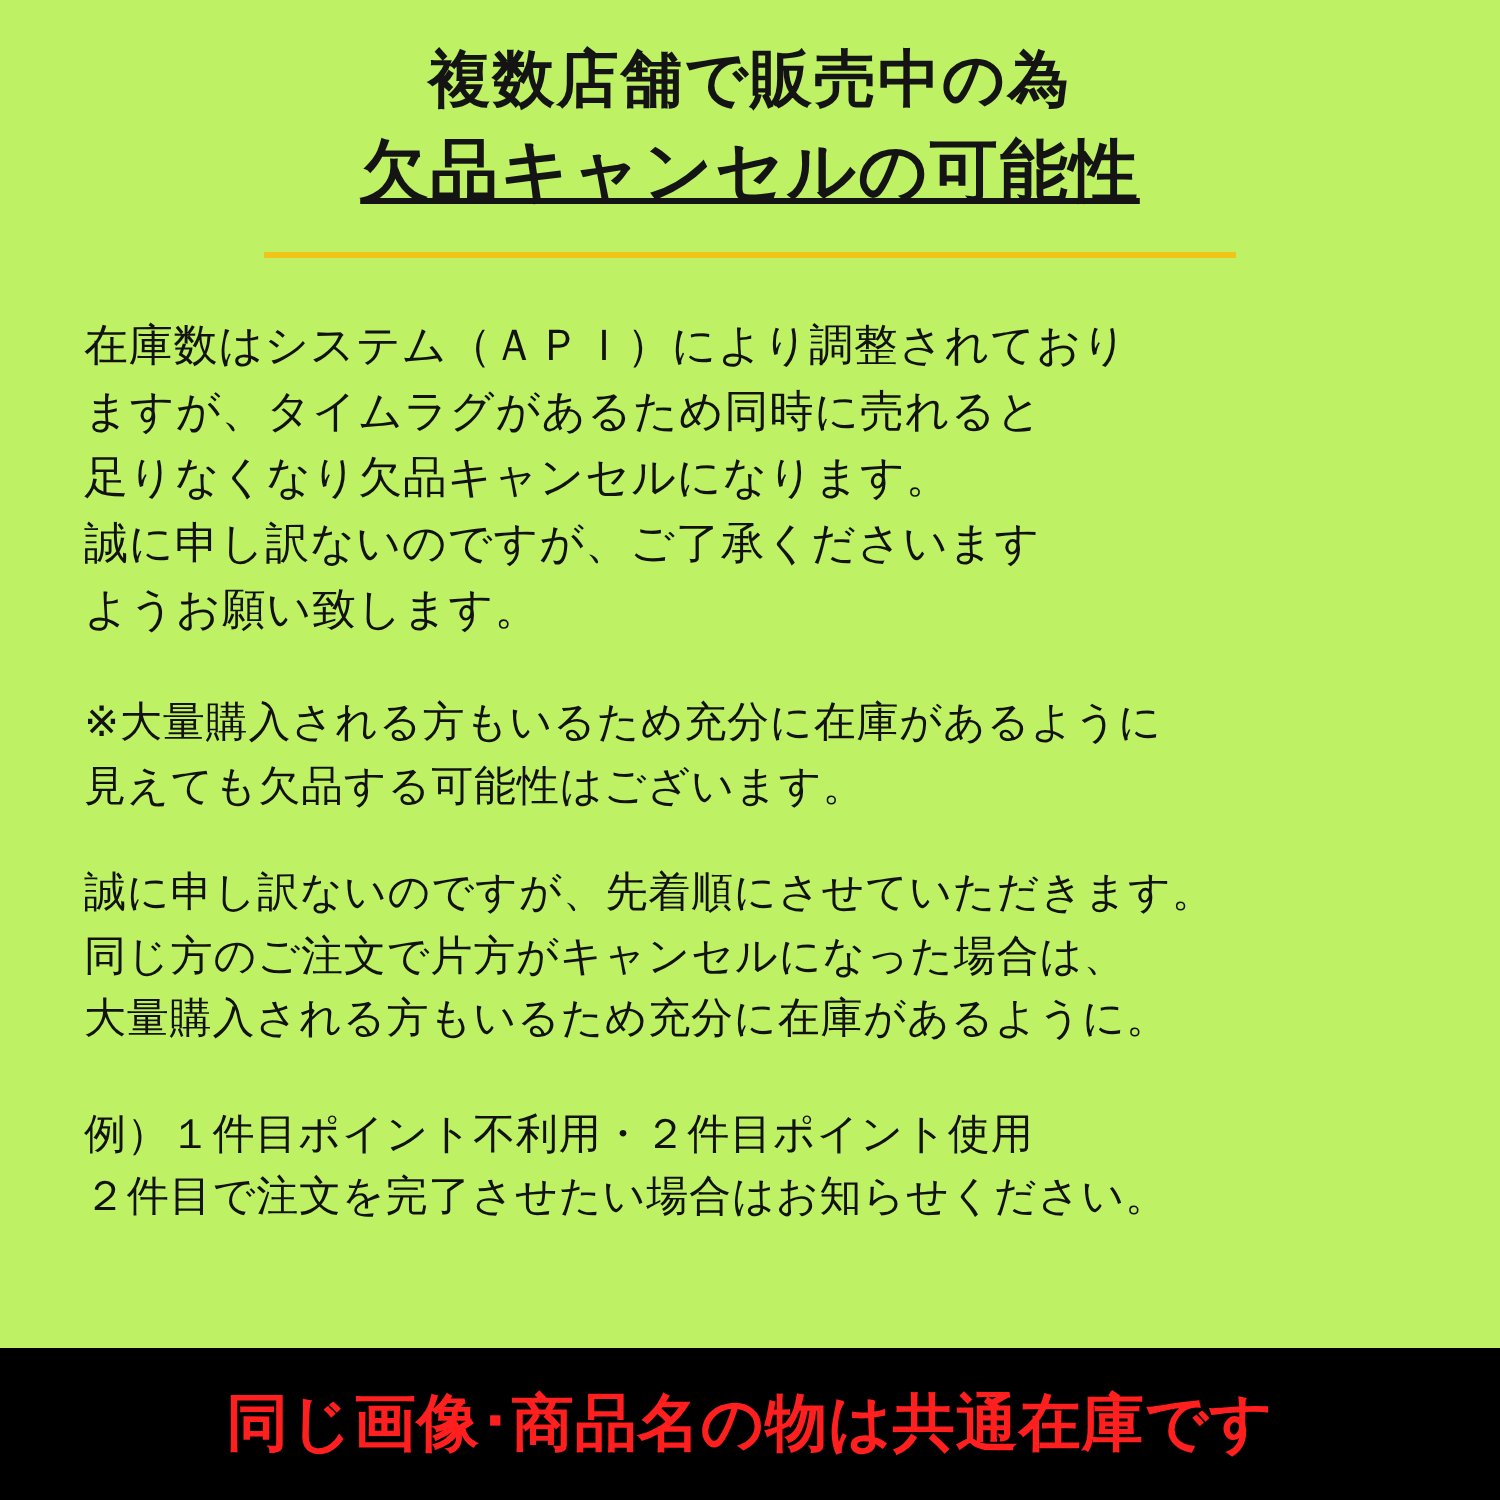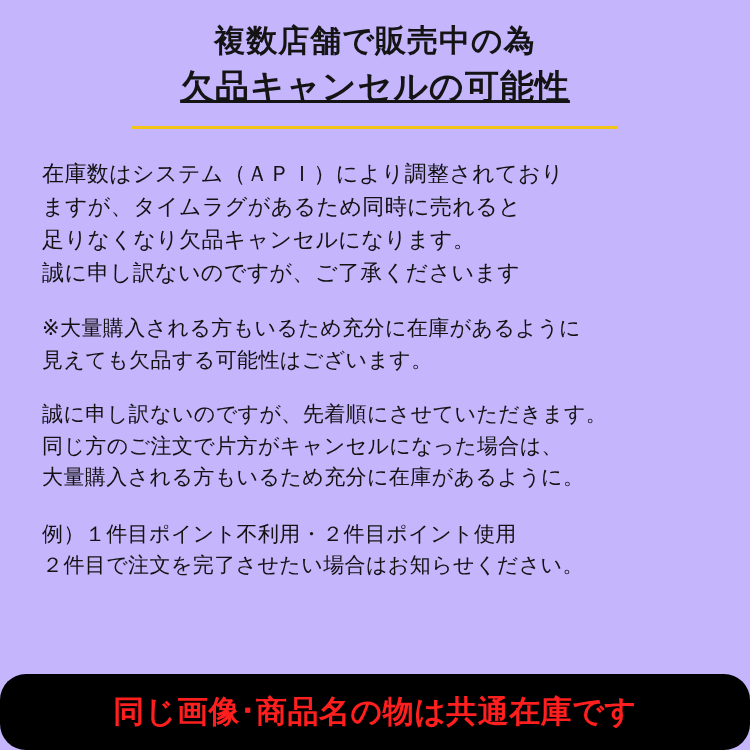--- a/index.html
+++ b/index.html
@@ -12,21 +12,21 @@
     background: #ffffff;
     font-family: "DejaVu Sans", "Liberation Sans", sans-serif;
     color: #111111;
     overflow: hidden;
   }
   .page {
     position: relative;
     width: 750px;
     height: 750px;
     box-sizing: border-box;
-    background: #c4b5fd;
+    background: #bef264;
   }
 
   
   .heading {
     text-align: center;
     padding-top: 18px;
   }
   .heading-line {
     font-size: 31px;
     font-weight: 700;
@@ -80,21 +80,20 @@
   .footer-band {
     position: absolute;
     left: 0;
     right: 0;
     bottom: 0;
     height: 76px;
     background: #000000;
     display: flex;
     align-items: center;
     justify-content: center;
-    border-radius: 26px;
   }
   .footer-text {
     color: #ff1f1f;
     font-size: 31px;
     font-weight: 700;
     letter-spacing: 0.5px;
     white-space: pre;
   }
 </style>
 </head>
@@ -110,20 +109,21 @@
     <span class="underline-bar"></span>
   </div>
 
   <div class="body-area">
 
     <p class="para p1">
       <span class="ln">在庫数はシステム（ＡＰＩ）により調整されており</span>
       <span class="ln">ますが、タイムラグがあるため同時に売れると</span>
       <span class="ln">足りなくなり欠品キャンセルになります。</span>
       <span class="ln">誠に申し訳ないのですが、ご了承くださいます</span>
+      <span class="ln">ようお願い致します。</span>
     </p>
 
     <p class="para p2">
       <span class="ln">※大量購入される方もいるため充分に在庫があるように</span>
       <span class="ln">見えても欠品する可能性はございます。</span>
     </p>
 
     <p class="para p3">
       <span class="ln">誠に申し訳ないのですが、先着順にさせていただきます。</span>
       <span class="ln">同じ方のご注文で片方がキャンセルになった場合は、</span>

